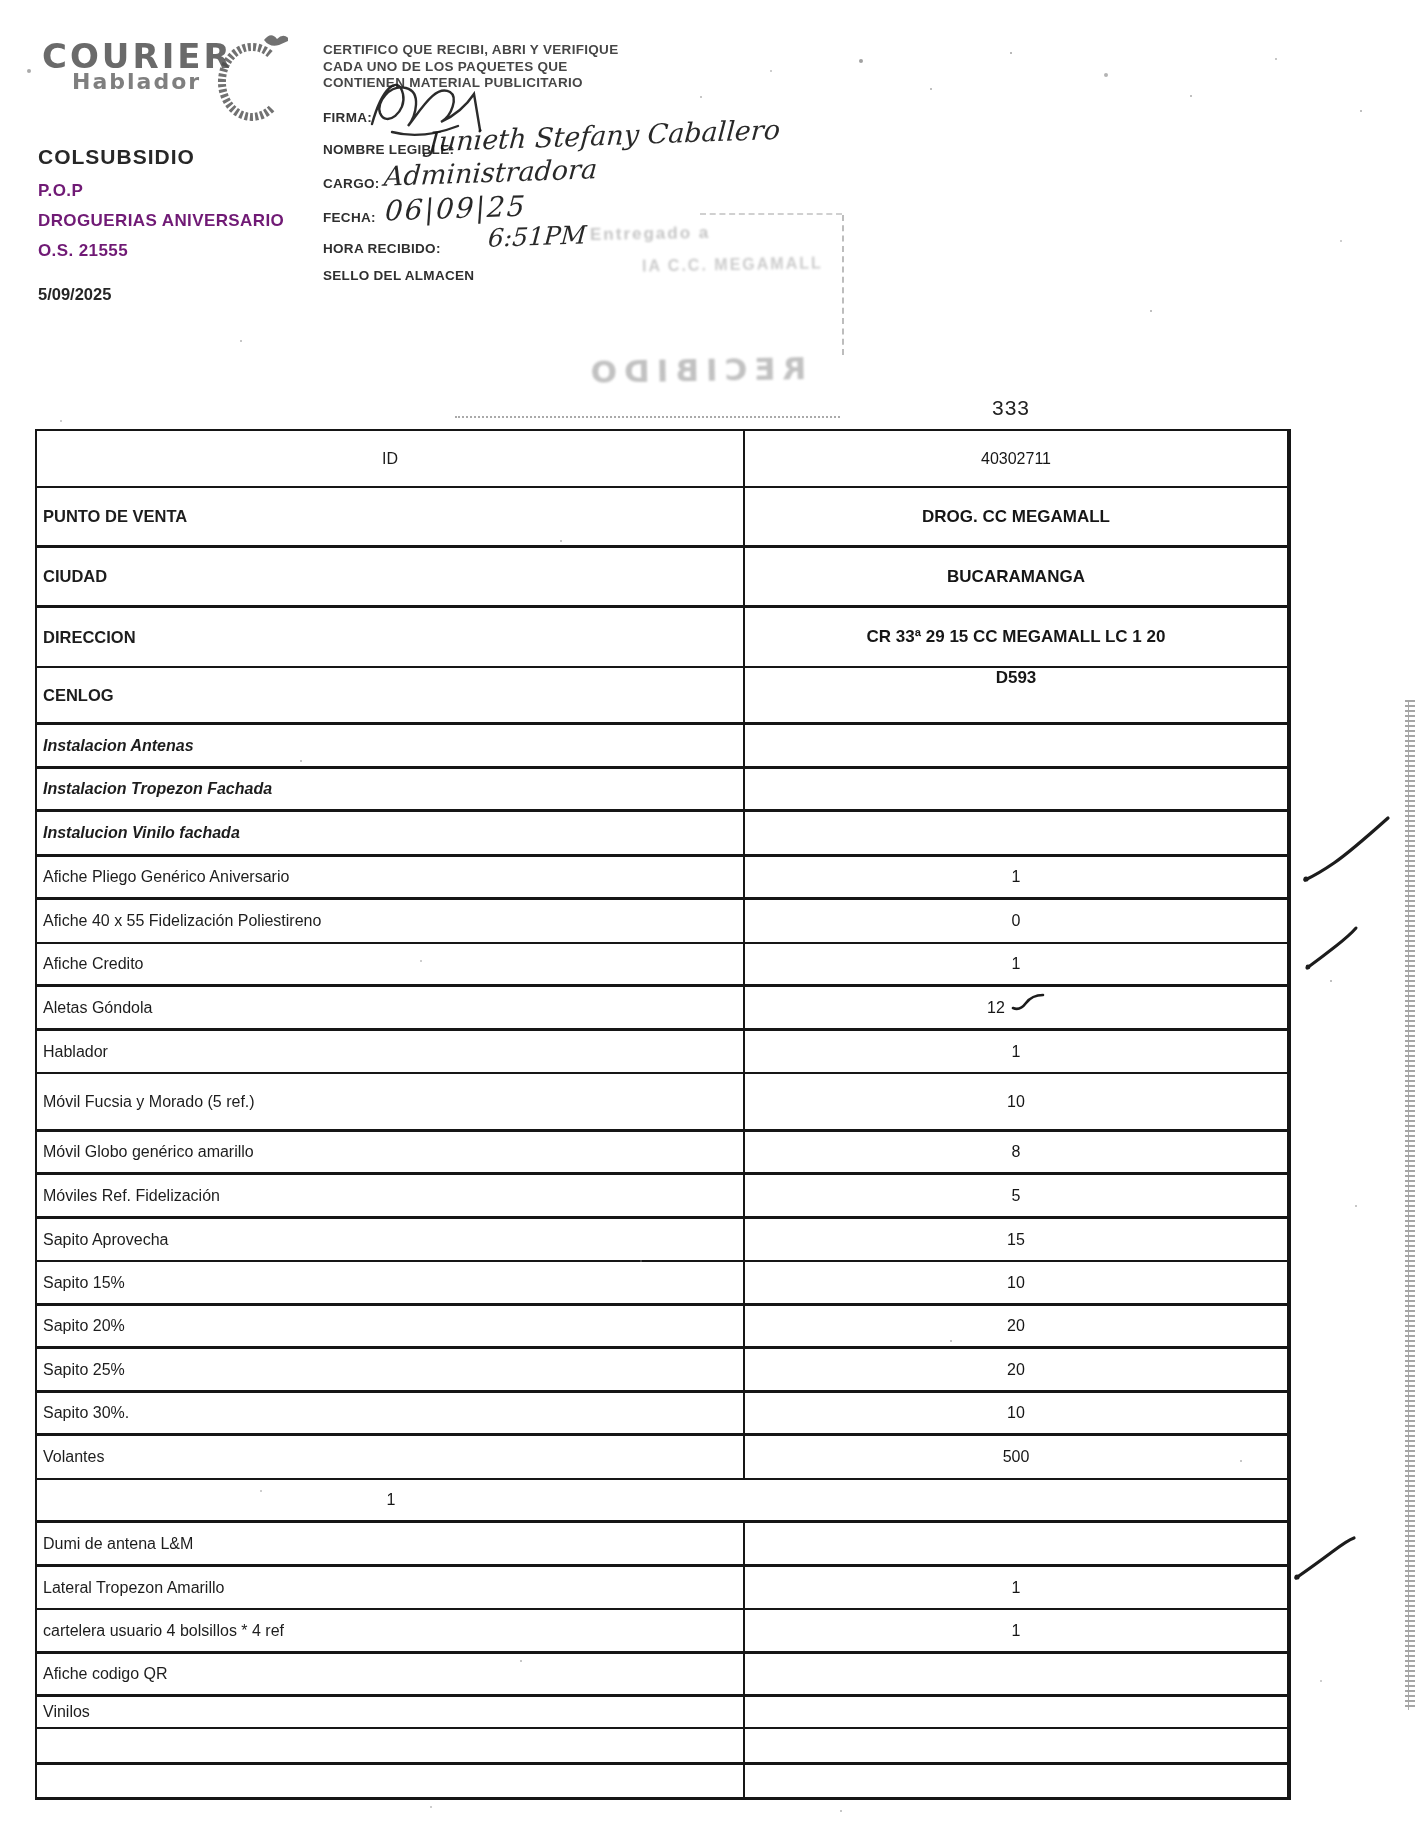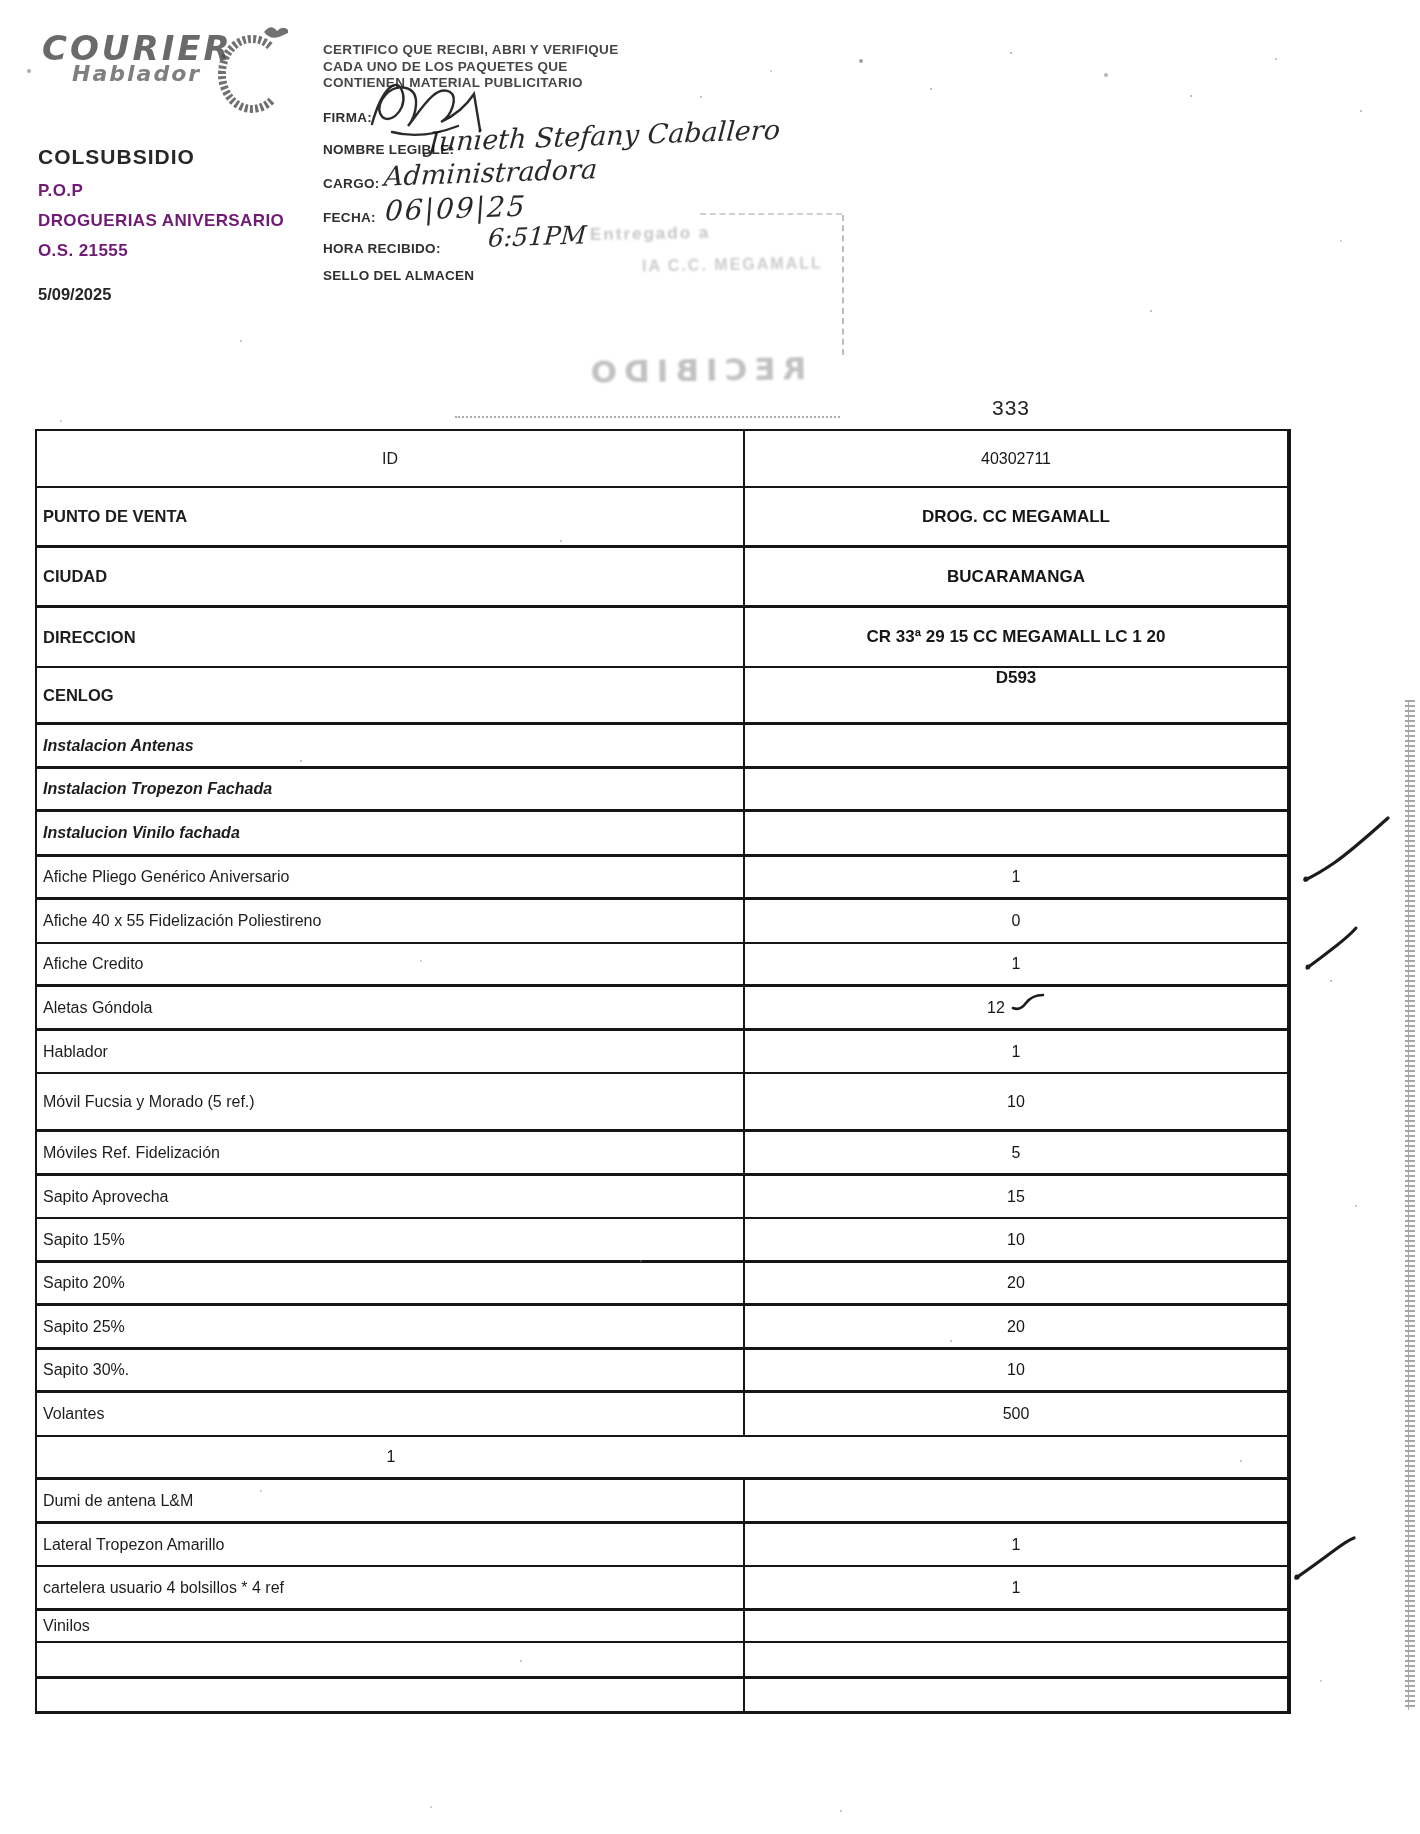--- a/index.html
+++ b/index.html
@@ -6,21 +6,21 @@
   .page{
     position:relative;
     width:1420px;height:1834px;
     background:#ffffff;
     font-family:"Liberation Sans", sans-serif;
     color:#1b1b1b;
     overflow:hidden;
   }
 
   
-  .logo{position:absolute;left:42px;top:28px;width:260px;font-style:italic;}
+  .logo{position:absolute;left:42px;top:36px;width:260px;}
   .logo-title{
     font-family:"DejaVu Sans", sans-serif;
     font-size:34px;font-weight:bold;letter-spacing:3px;
     color:#4a4a4a;opacity:.82;filter:blur(.4px);
   }
   .logo-sub{
     font-family:"DejaVu Sans", sans-serif;
     font-size:22px;font-weight:bold;letter-spacing:2px;
     color:#555;opacity:.75;filter:blur(.5px);
     margin-left:30px;margin-top:-7px;
@@ -257,20 +257,26 @@
           <div class="tcell value">
             <span>1</span>
           </div>
         </div>
         <div class="trow style-item" style="height: 58px; border-bottom-width: 3px;">
           <div class="tcell label">Móvil Fucsia y Morado (5 ref.)</div>
           <div class="tcell value">
             <span>10</span>
           </div>
         </div>
+        <div class="trow style-item" style="height: 43px; border-bottom-width: 3px;">
+          <div class="tcell label">Móvil Globo genérico amarillo</div>
+          <div class="tcell value">
+            <span>8</span>
+          </div>
+        </div>
         <div class="trow style-item" style="height: 44px; border-bottom-width: 3px;">
           <div class="tcell label">Móviles Ref. Fidelización</div>
           <div class="tcell value">
             <span>5</span>
           </div>
         </div>
         <div class="trow style-item" style="height: 43px; border-bottom-width: 2px;">
           <div class="tcell label">Sapito Aprovecha</div>
           <div class="tcell value">
             <span>15</span>
@@ -320,20 +326,26 @@
         <div class="trow style-item" style="height: 43px; border-bottom-width: 2px;">
           <div class="tcell label">Lateral Tropezon Amarillo</div>
           <div class="tcell value">
             <span>1</span>
           </div>
         </div>
         <div class="trow style-item" style="height: 44px; border-bottom-width: 3px;">
           <div class="tcell label">cartelera usuario 4 bolsillos * 4 ref</div>
           <div class="tcell value">
             <span>1</span>
+          </div>
+        </div>
+        <div class="trow style-item" style="height: 43px; border-bottom-width: 3px;">
+          <div class="tcell label">Afiche codigo QR</div>
+          <div class="tcell value">
+            <span></span>
           </div>
         </div>
         <div class="trow style-item" style="height: 32px; border-bottom-width: 2px;">
           <div class="tcell label">Vinilos</div>
           <div class="tcell value">
             <span></span>
           </div>
         </div>
         <div class="trow style-empty" style="height: 36px; border-bottom-width: 3px;">
           <div class="tcell label"></div>

